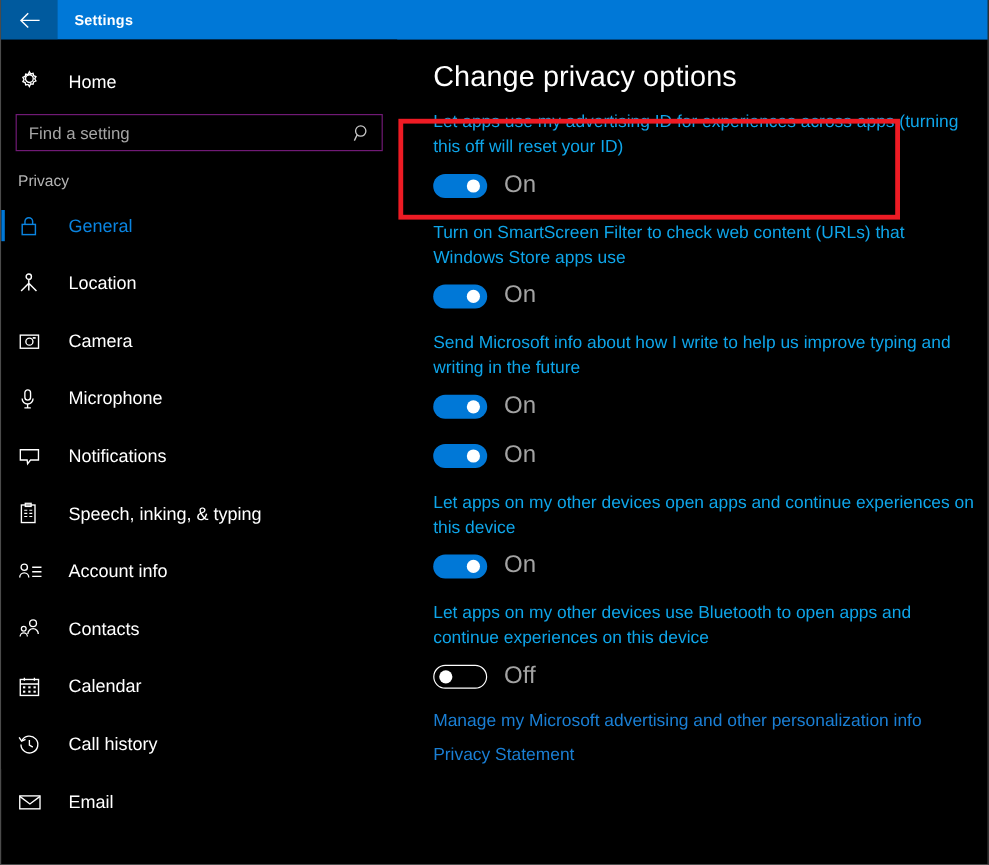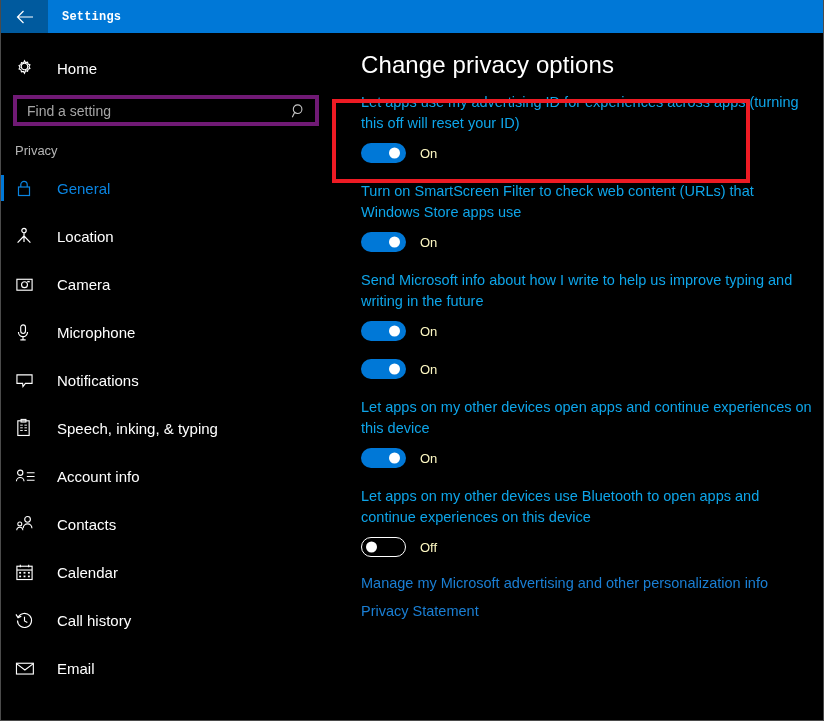--- a/index.html
+++ b/index.html
@@ -24,21 +24,20 @@
 
   
   .titlebar {
     position: absolute;
     top: 0; left: 0;
     width: 824px;
     height: 33px;
     background: #0078d7;
     display: flex;
     align-items: center;
-    font-family: Liberation Mono, monospace;
   }
   .back-btn {
     width: 47px;
     height: 33px;
     background: #005a9e;
     display: flex;
     align-items: center;
     justify-content: center;
     cursor: pointer;
   }
@@ -71,21 +70,21 @@
   .home-row .nav-icon { width: 32px; }
   .home-row .nav-label {
     color: #ffffff;
     font-size: 15px;
     margin-left: 10px;
   }
 
   .search-wrap {
     margin: 9px 12px 0 12px;
     height: 31px;
-    border: 4px solid #701a75;
+    border: 1px solid #701a75;
     background: #000000;
     display: flex;
     align-items: center;
     padding: 0 8px 0 10px;
   }
   .search-wrap input {
     flex: 1;
     background: transparent;
     border: none;
     outline: none;
@@ -182,22 +181,22 @@
     position: absolute;
     width: 11px; height: 11px;
     border-radius: 50%;
     background: #ffffff;
     top: 50%;
     transform: translateY(-50%);
   }
   .toggle.on .knob { right: 6px; }
   .toggle.off .knob { left: 4px; }
   .toggle-state {
-    color: #fef9c3;
-    font-size: 13px;
+    color: #a3a3a3;
+    font-size: 20px;
     margin-left: 14px;
   }
 
   .link {
     display: block;
     color: #1a7fd4;
     font-size: 14.5px;
     text-decoration: none;
     margin-top: 12px;
     cursor: pointer;

